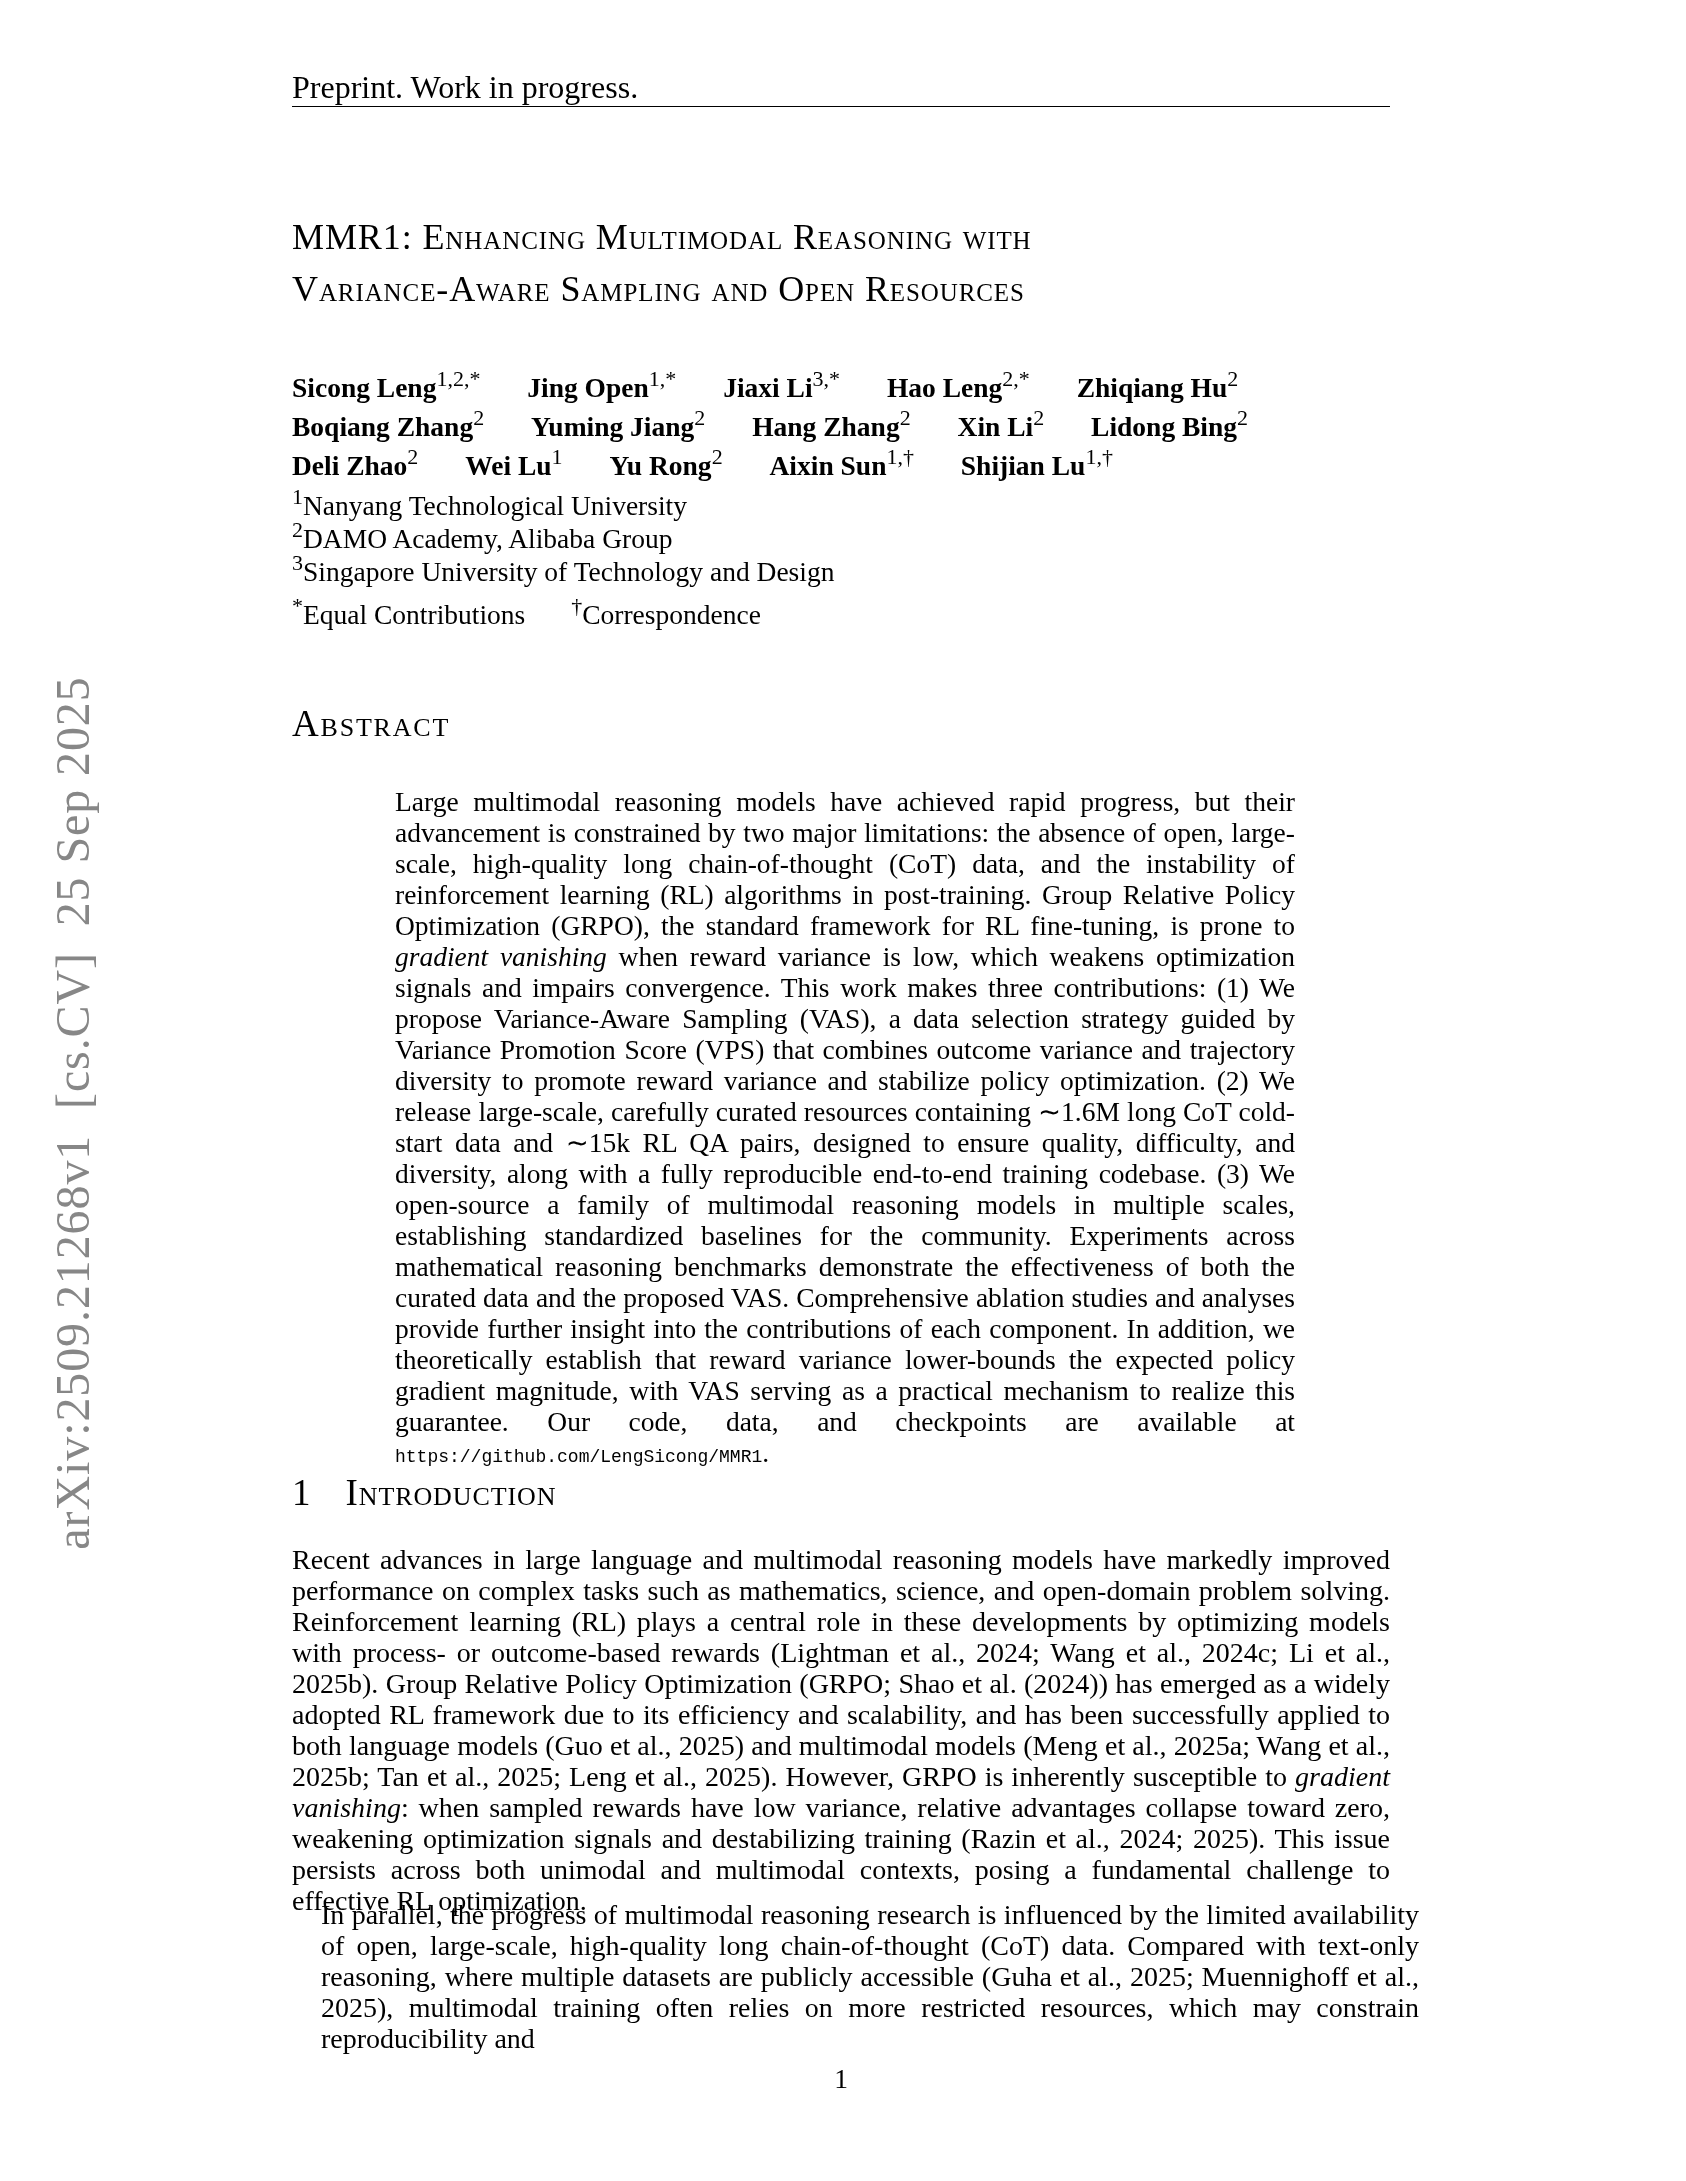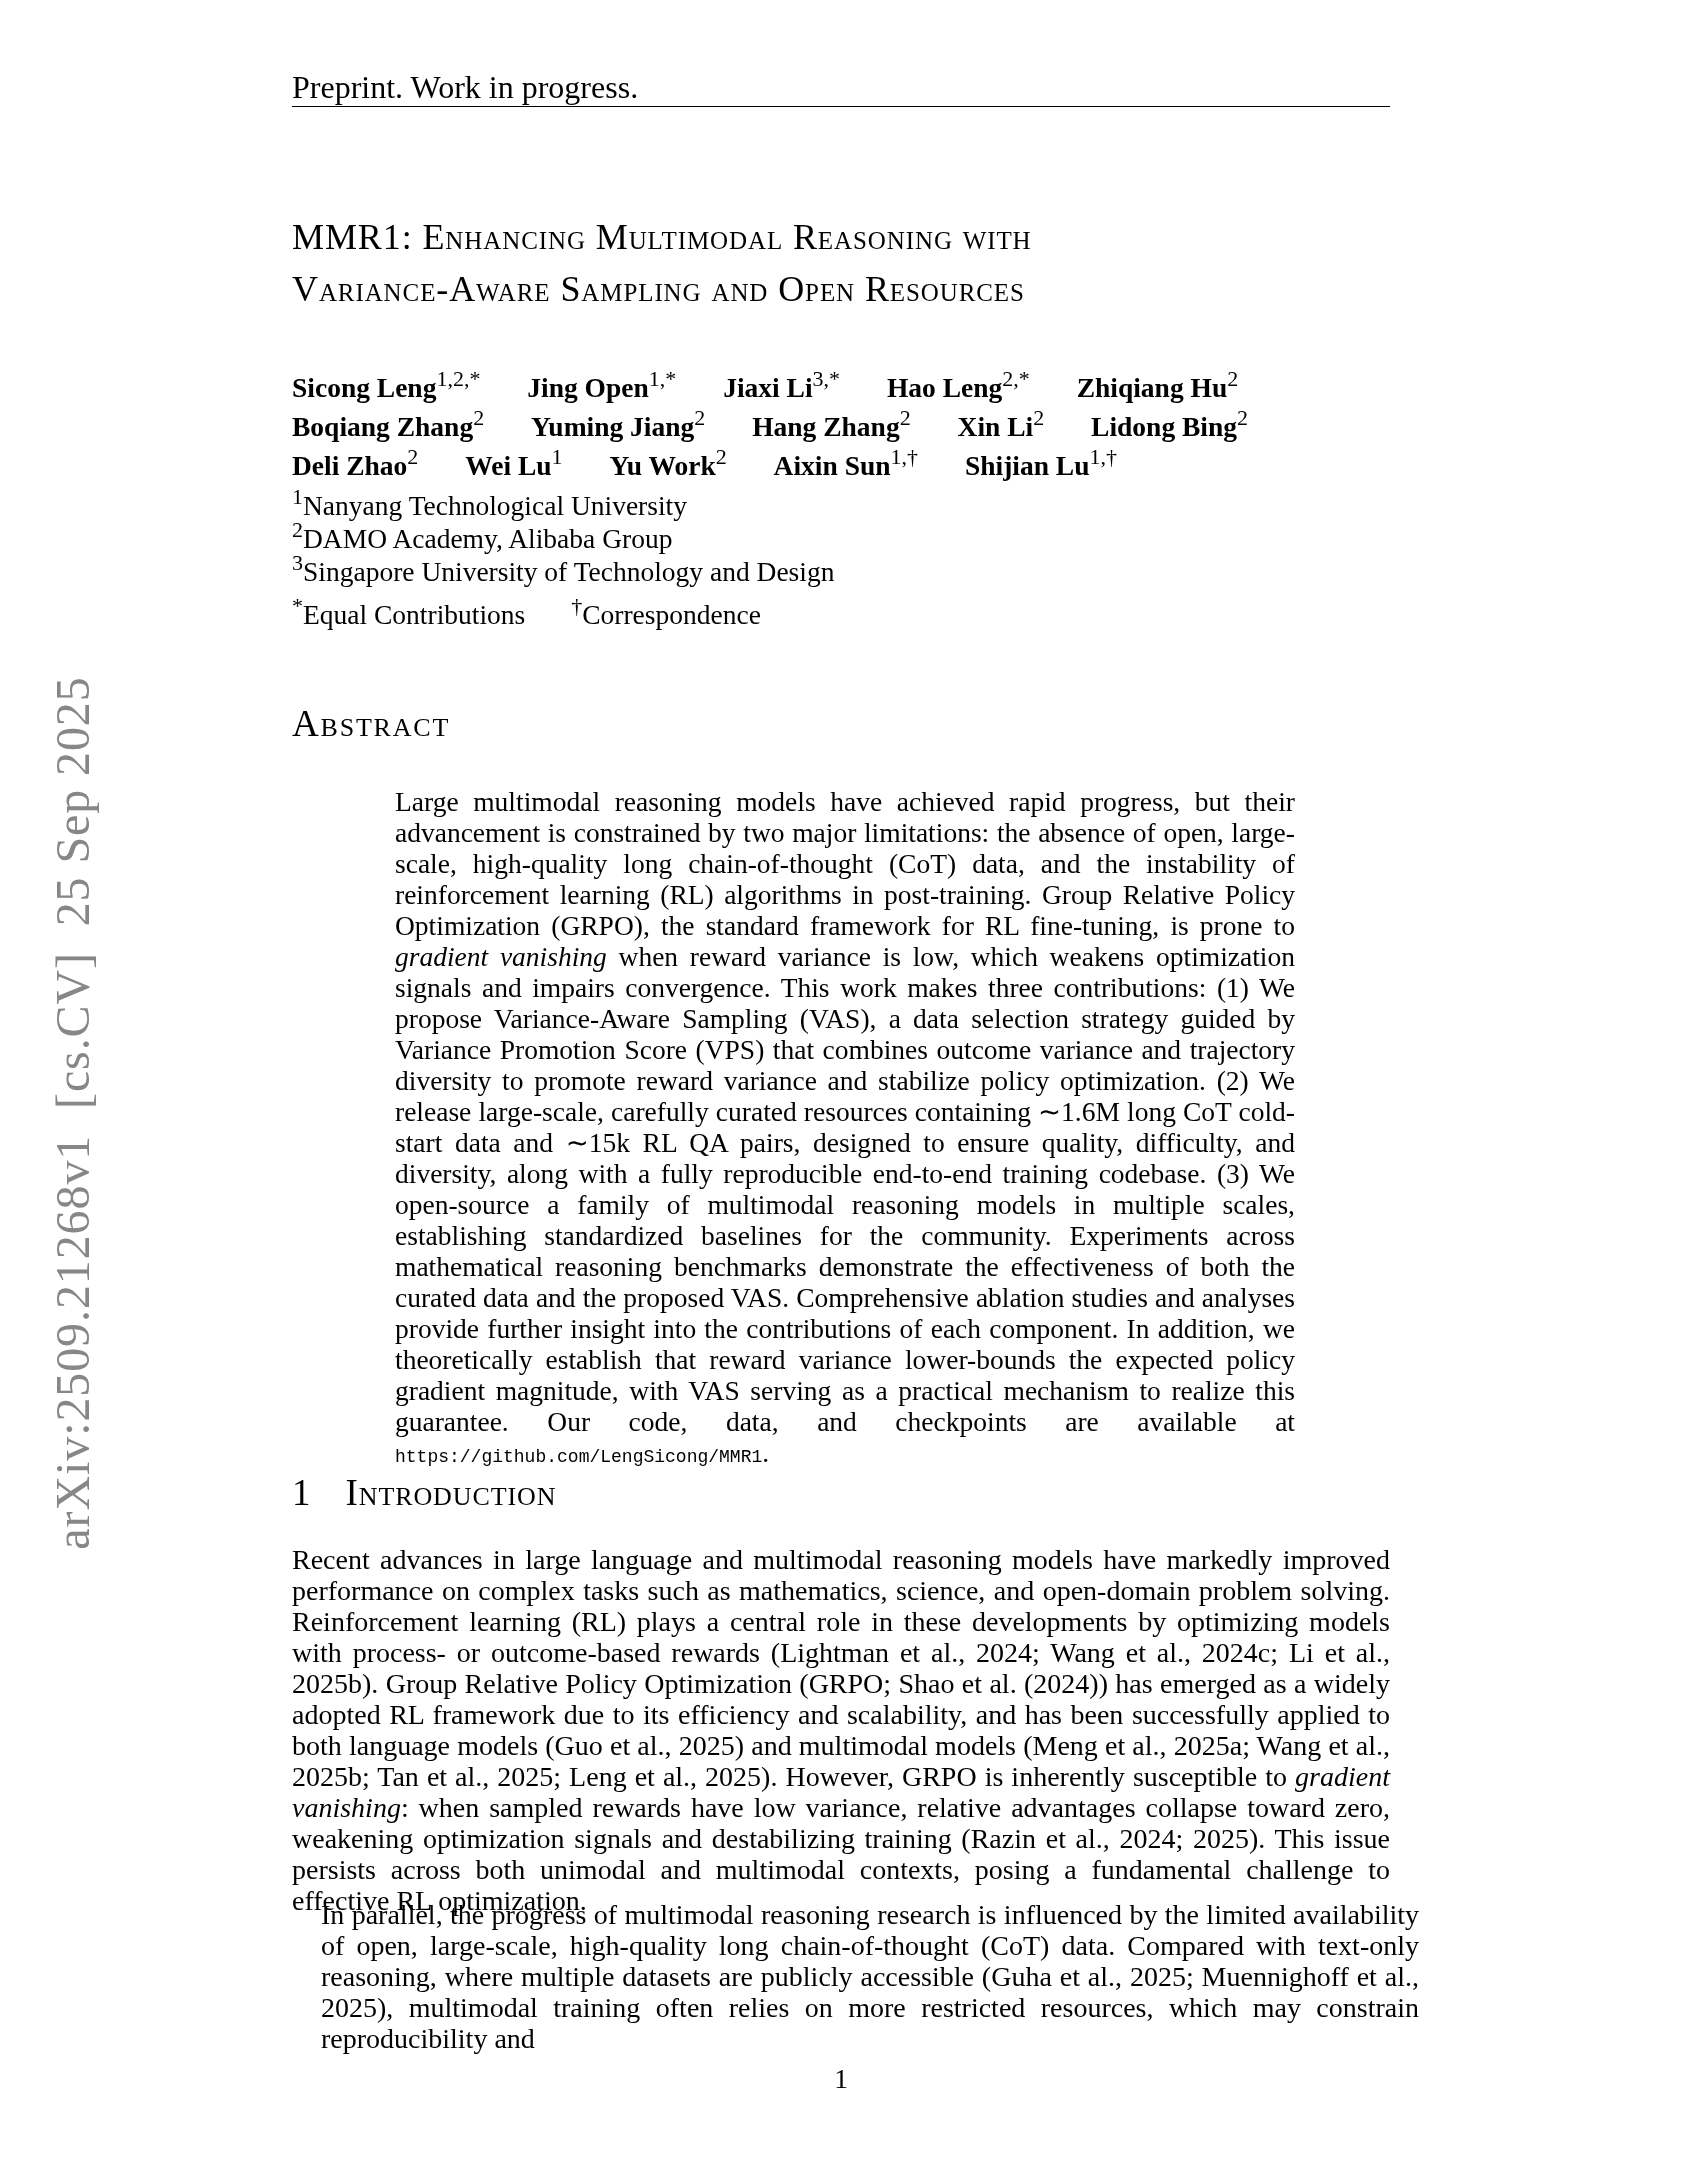--- a/index.html
+++ b/index.html
@@ -181,21 +181,21 @@
     <div class="author-row">
       <span class="author"><span class="author-name">Boqiang Zhang</span><sup class="s">2</sup></span>
       <span class="author"><span class="author-name">Yuming Jiang</span><sup class="s">2</sup></span>
       <span class="author"><span class="author-name">Hang Zhang</span><sup class="s">2</sup></span>
       <span class="author"><span class="author-name">Xin Li</span><sup class="s">2</sup></span>
       <span class="author"><span class="author-name">Lidong Bing</span><sup class="s">2</sup></span>
     </div>
     <div class="author-row">
       <span class="author"><span class="author-name">Deli Zhao</span><sup class="s">2</sup></span>
       <span class="author"><span class="author-name">Wei Lu</span><sup class="s">1</sup></span>
-      <span class="author"><span class="author-name">Yu Work</span><sup class="s">2</sup></span>
+      <span class="author"><span class="author-name">Yu Rong</span><sup class="s">2</sup></span>
       <span class="author"><span class="author-name">Aixin Sun</span><sup class="s">1,†</sup></span>
       <span class="author"><span class="author-name">Shijian Lu</span><sup class="s">1,†</sup></span>
     </div>
   </div>
 
   <div class="affiliations">
     <div><sup class="s">1</sup><span>Nanyang Technological University</span></div>
     <div><sup class="s">2</sup><span>DAMO Academy, Alibaba Group</span></div>
     <div><sup class="s">3</sup><span>Singapore University of Technology and Design</span></div>
   </div>

